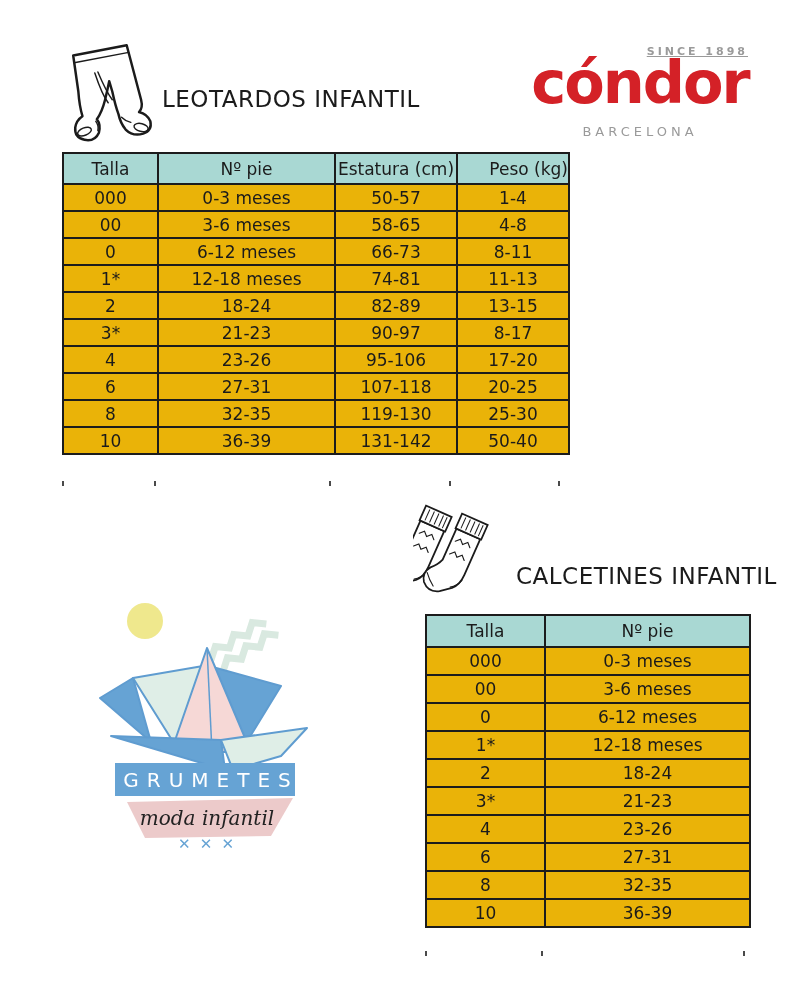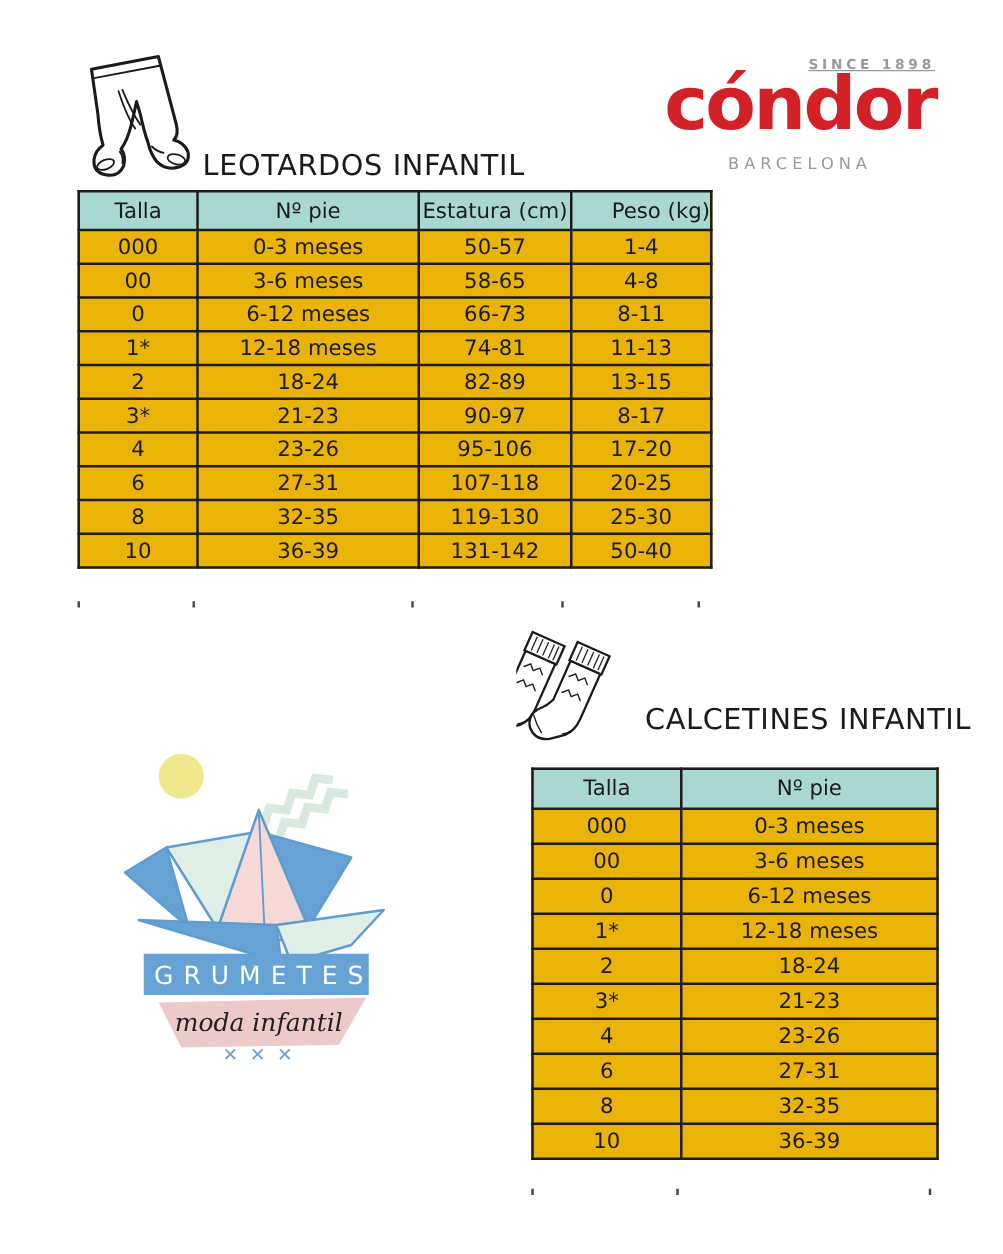--- a/index.html
+++ b/index.html
@@ -1,21 +1,21 @@
 <!DOCTYPE html>
 <html><head>
 <meta charset="utf-8">
 <style>
   html,body{margin:0;padding:0;background:#ffffff;}
   .page{position:relative;width:802px;height:1003px;background:#ffffff;overflow:hidden;
         font-family:"DejaVu Sans","Liberation Sans",sans-serif;color:#1b1b1b;}
 
   
   .sec-title{position:absolute;font-size:23px;letter-spacing:.5px;color:#1b1b1b;white-space:nowrap;}
-  #leotardos-title{left:162px;top:120px;text-align:right;}
+  #leotardos-title{left:162px;top:86px;text-align:right;}
   #calcetines-title{left:516px;top:563px;}
 
   
   .condor{position:absolute;left:528px;top:45px;width:224px;text-align:center;}
   .condor .since{font-size:11px;letter-spacing:3px;color:#9a9a9a;text-align:right;padding-right:4px;font-weight:bold;text-decoration:underline;}
   .condor .name{font-size:59px;font-weight:bold;color:#d42127;line-height:.95;letter-spacing:-2px;margin-top:-3px;}
   .condor .city{font-size:13px;letter-spacing:4px;color:#9a9a9a;margin-top:13px;}
 
   
   table{border-collapse:collapse;table-layout:fixed;position:absolute;background:#eab308;}

